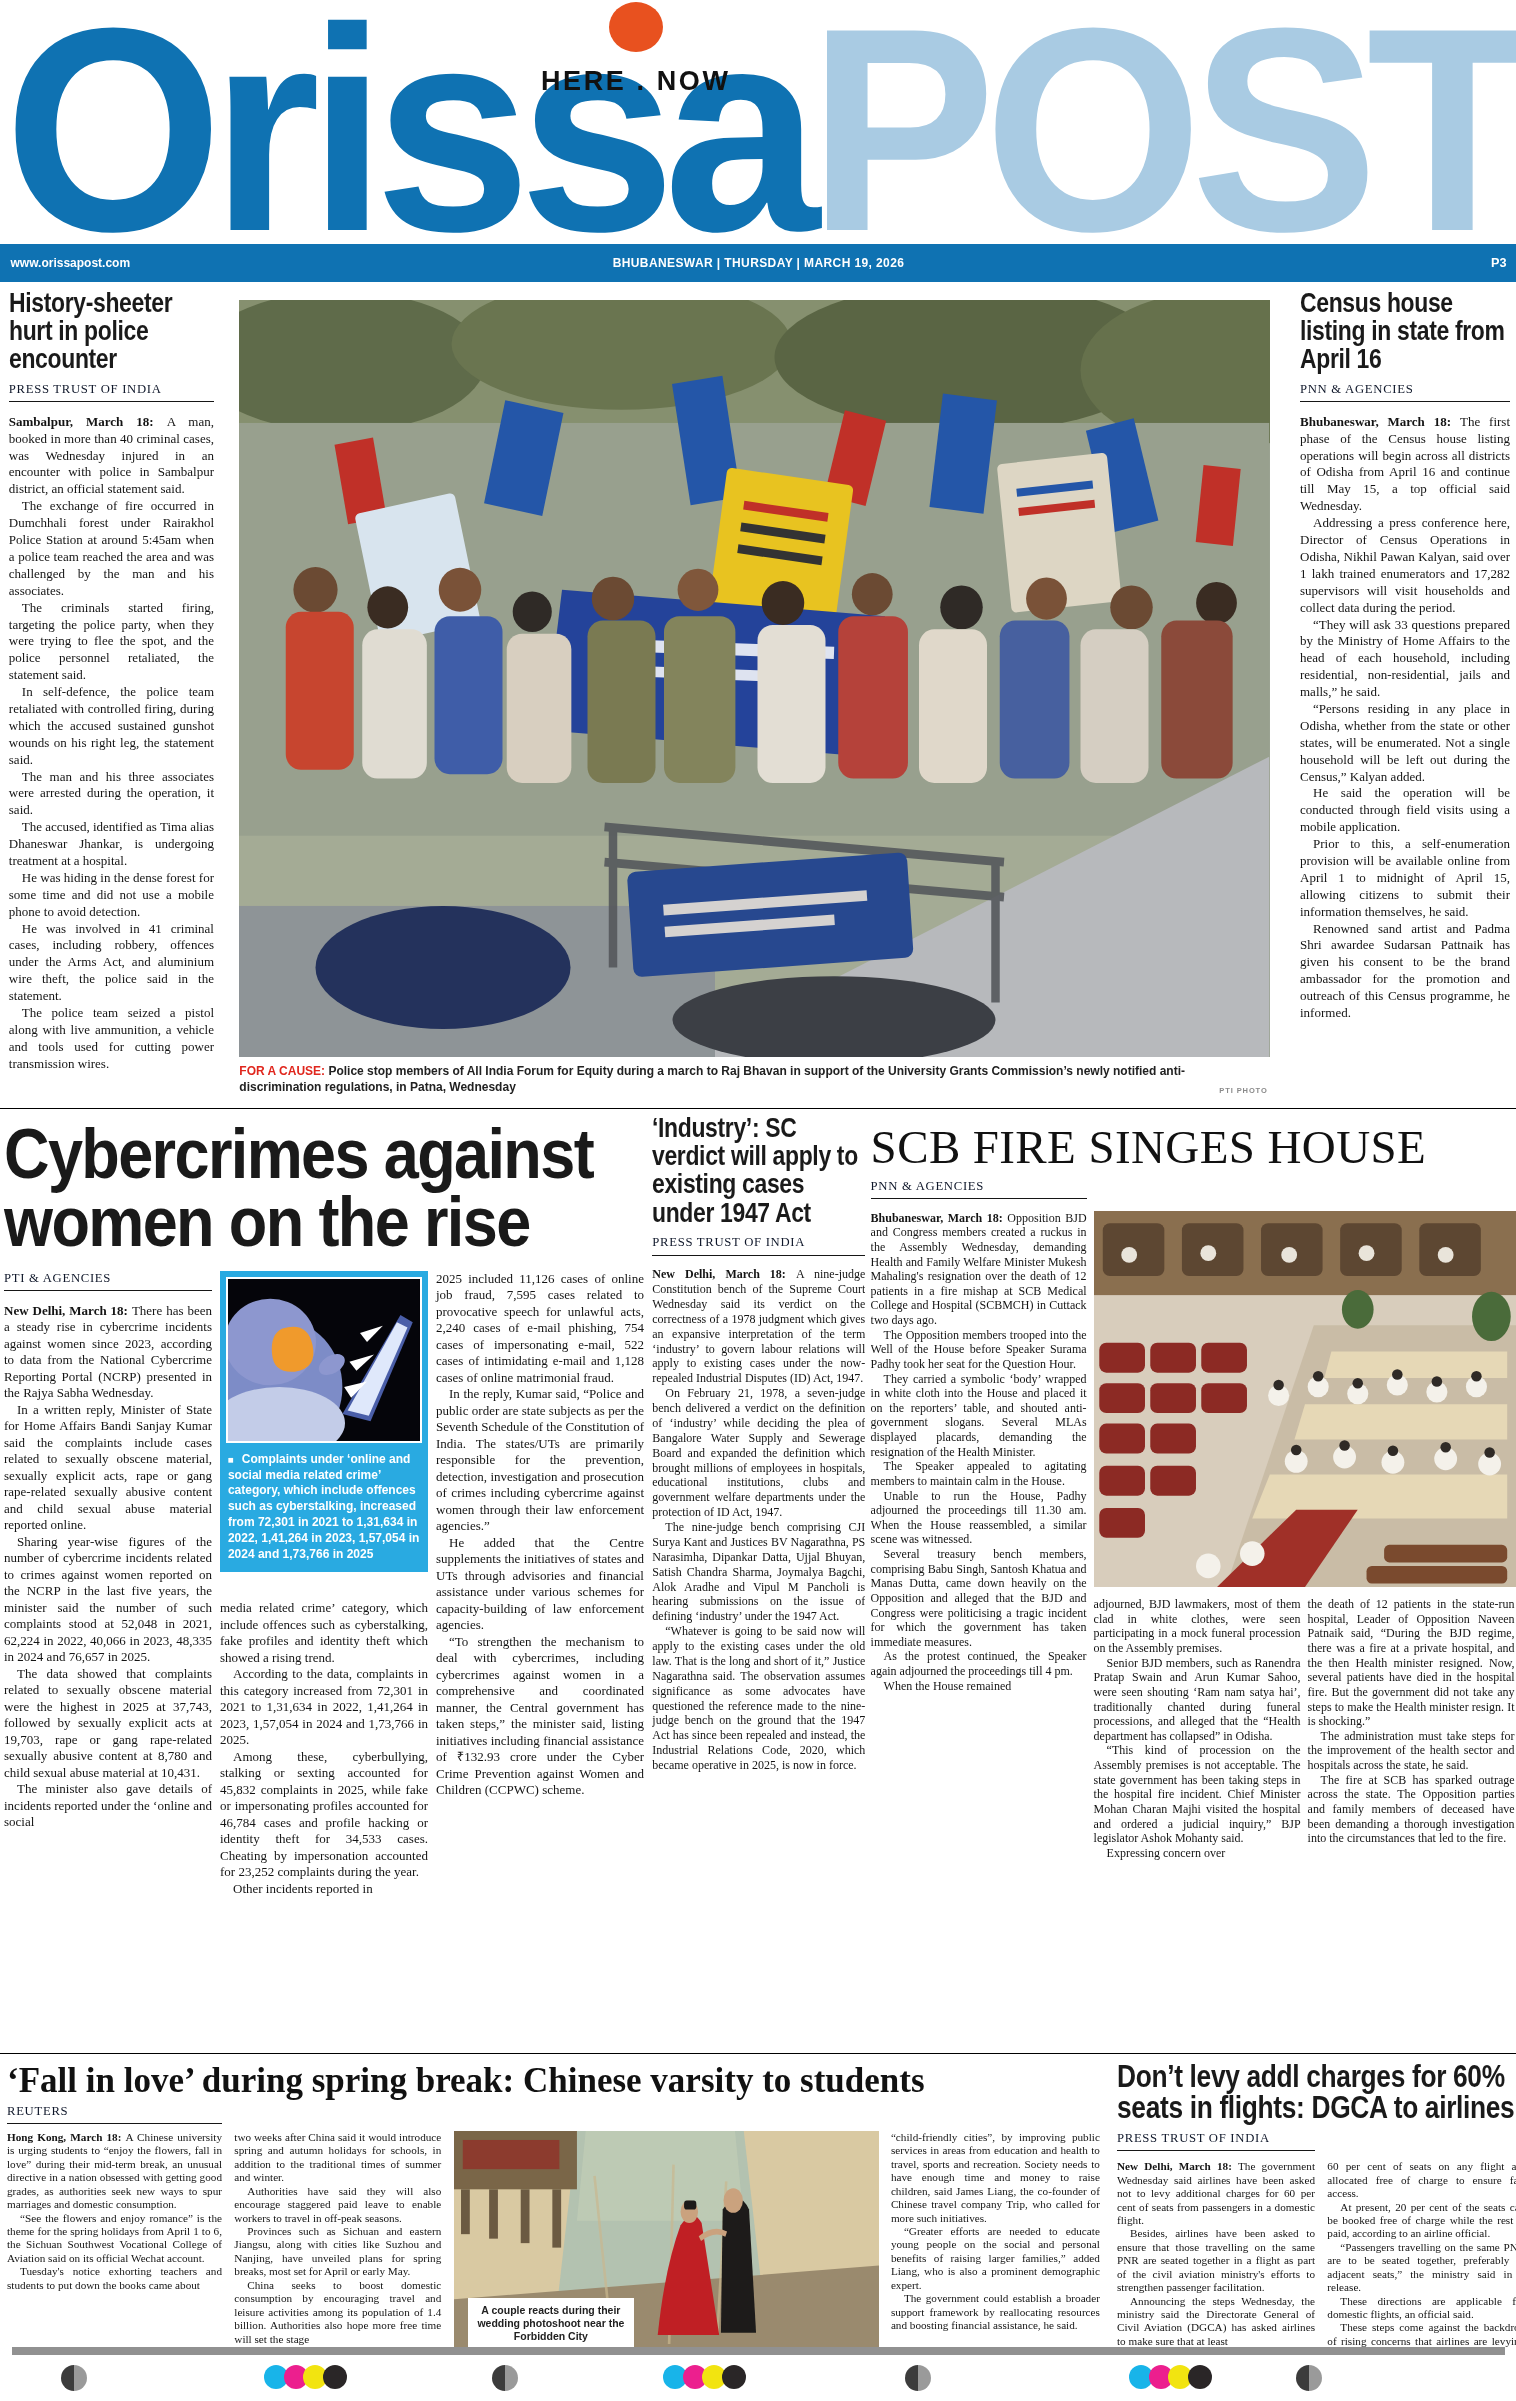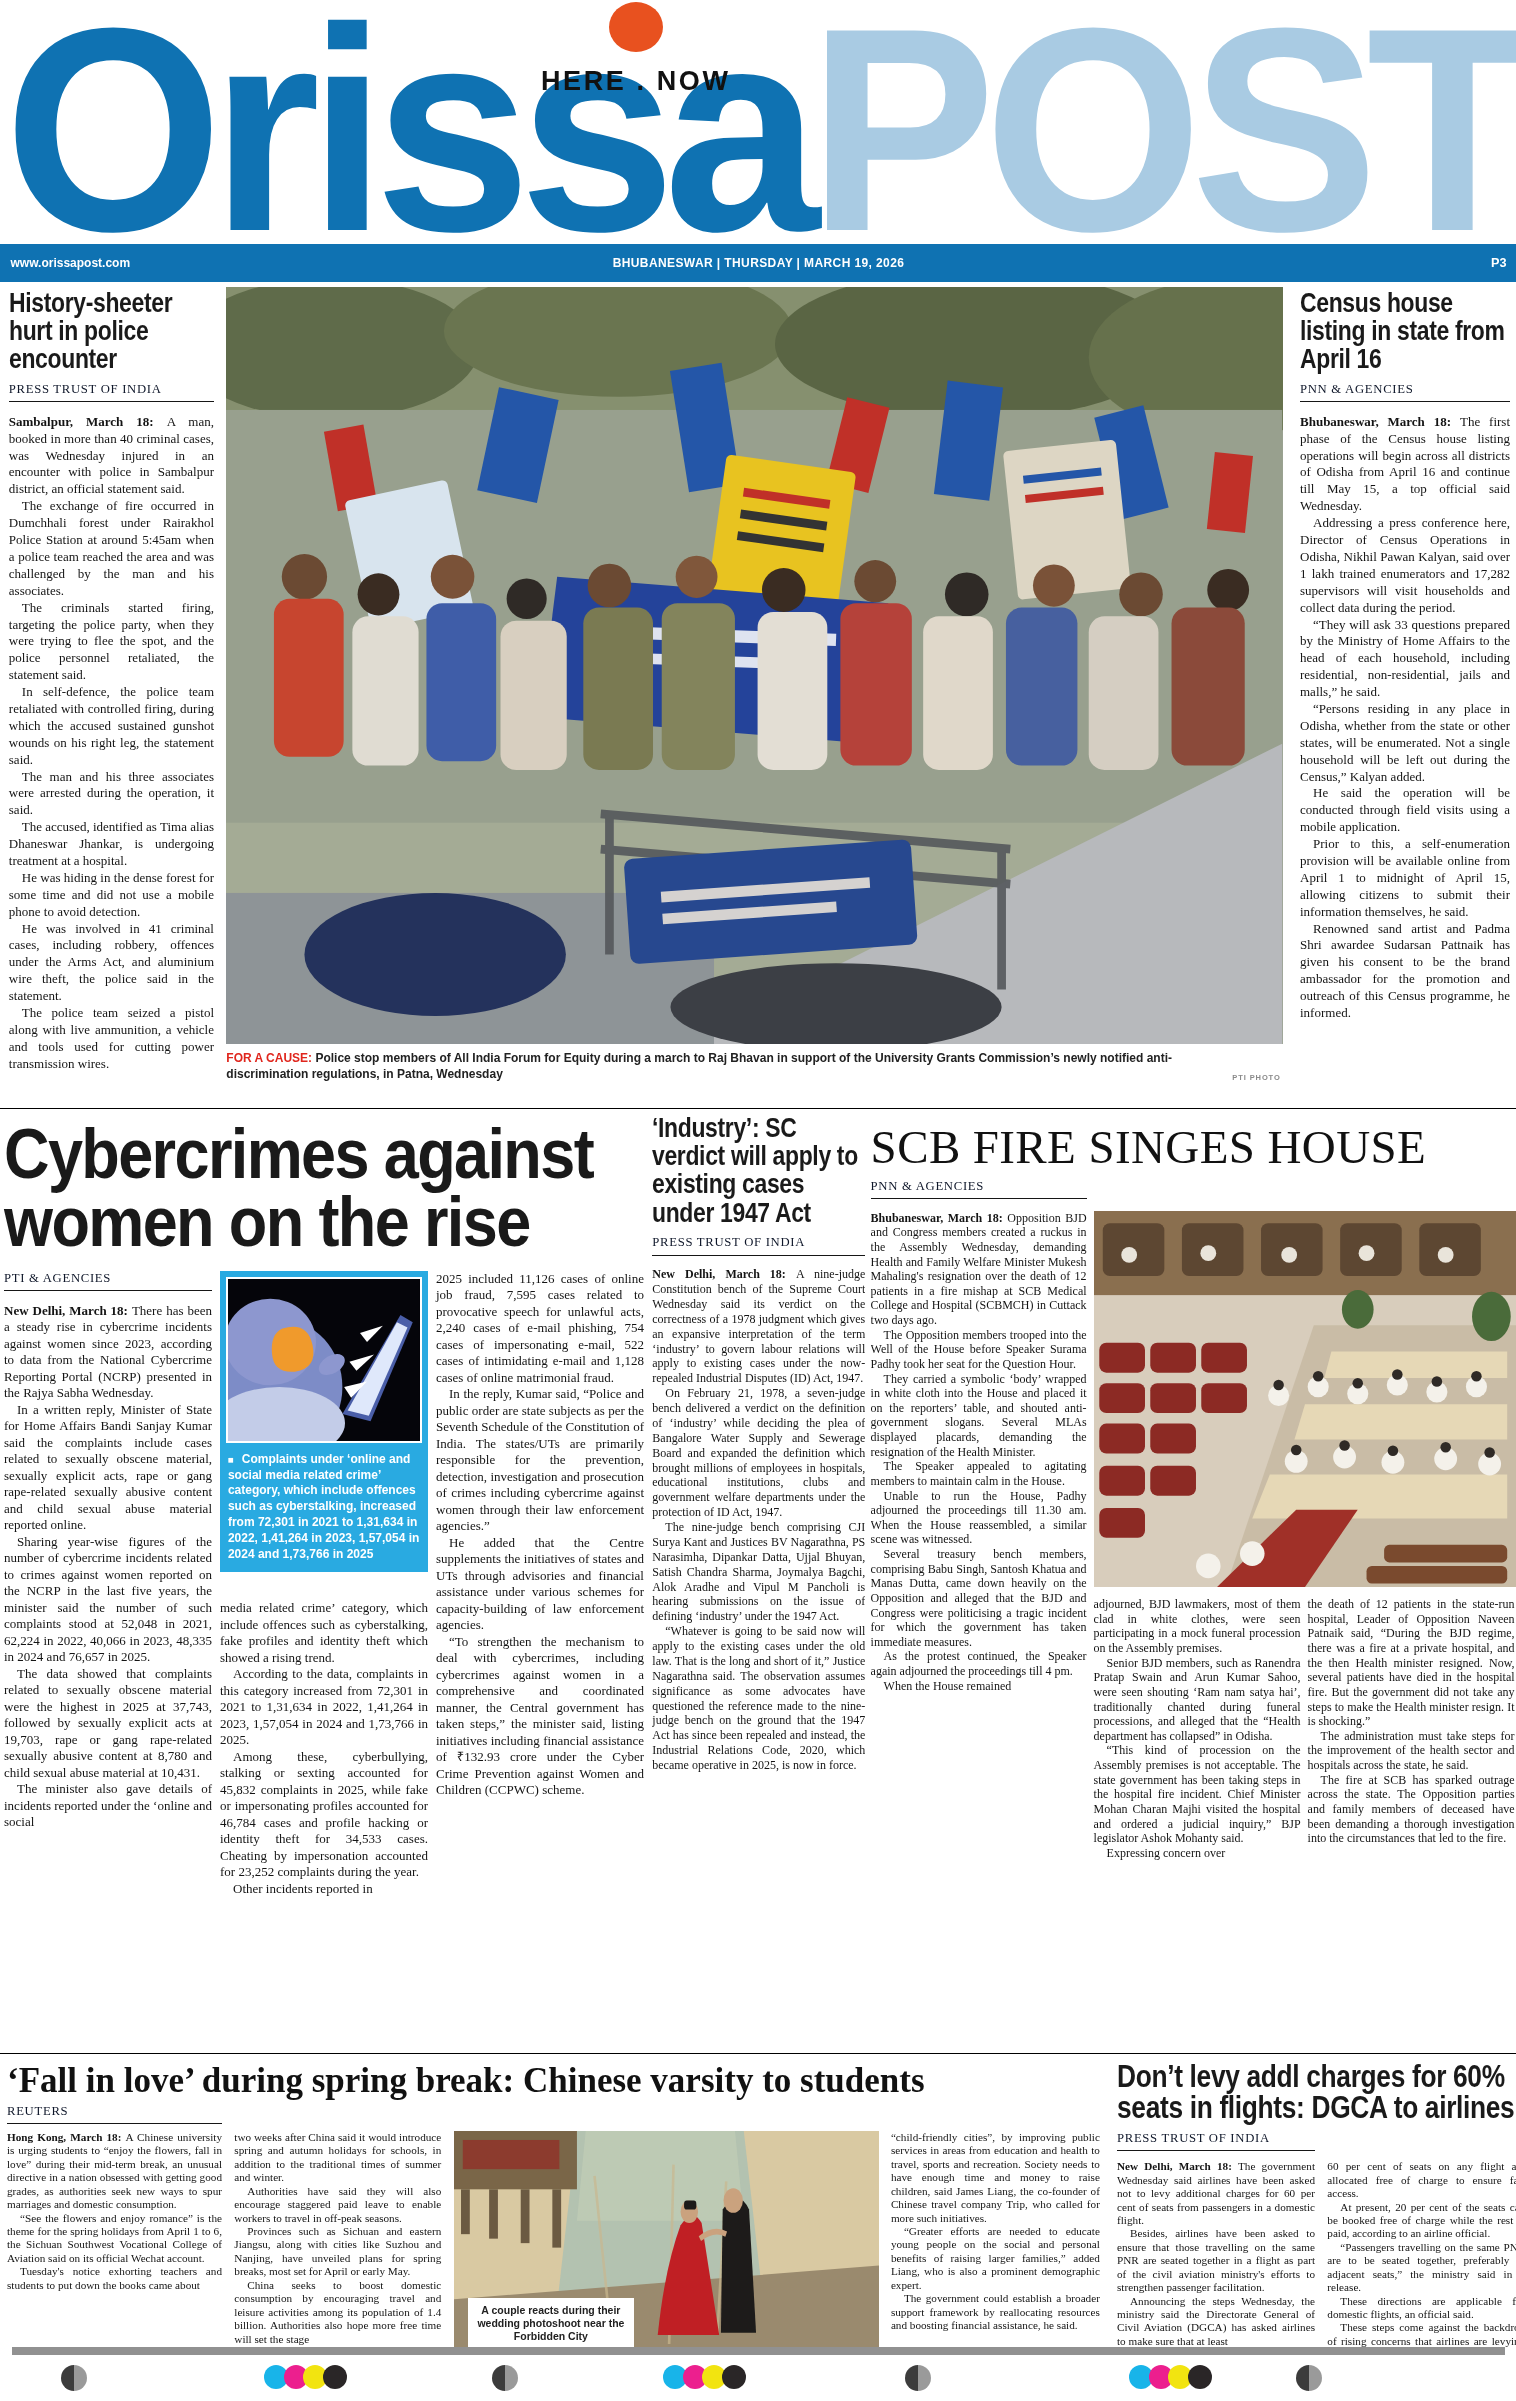--- a/index.html
+++ b/index.html
@@ -131,21 +131,21 @@
           <p>The criminals started firing, targeting the police party, when they were trying to flee the spot, and the police personnel retaliated, the statement said.</p>
           <p>In self-defence, the police team retaliated with controlled firing, during which the accused sustained gunshot wounds on his right leg, the statement said.</p>
           <p>The man and his three associates were arrested during the operation, it said.</p>
           <p>The accused, identified as Tima alias Dhaneswar Jhankar, is undergoing treatment at a hospital.</p>
           <p>He was hiding in the dense forest for some time and did not use a mobile phone to avoid detection.</p>
           <p>He was involved in 41 criminal cases, including robbery, offences under the Arms Act, and aluminium wire theft, the police said in the statement.</p>
           <p>The police team seized a pistol along with live ammunition, a vehicle and tools used for cutting power transmission wires.</p>
         </div>
     </article>
 
-    <figure class="main-figure" style="margin:0">
+    <figure class="main-figure" style="margin:13px">
       <div class="photo-frame photo-protest">
         <svg width="100%" height="100%" viewBox="0 0 1212 862" preserveAspectRatio="none">
           <rect width="1212" height="862" fill="#a4ab95"></rect>
           <rect width="1212" height="150" fill="#86906f"></rect>
           <ellipse cx="120" cy="70" rx="170" ry="80" fill="#5f6b4a"></ellipse>
           <ellipse cx="450" cy="50" rx="200" ry="75" fill="#6a7550"></ellipse>
           <ellipse cx="860" cy="65" rx="230" ry="85" fill="#5a6544"></ellipse>
           <ellipse cx="1150" cy="80" rx="160" ry="90" fill="#66714c"></ellipse>
           <rect y="140" width="1212" height="470" fill="#98a08e"></rect>
           <polygon points="520,862 1212,520 1212,862" fill="#b7b9bc"></polygon>

